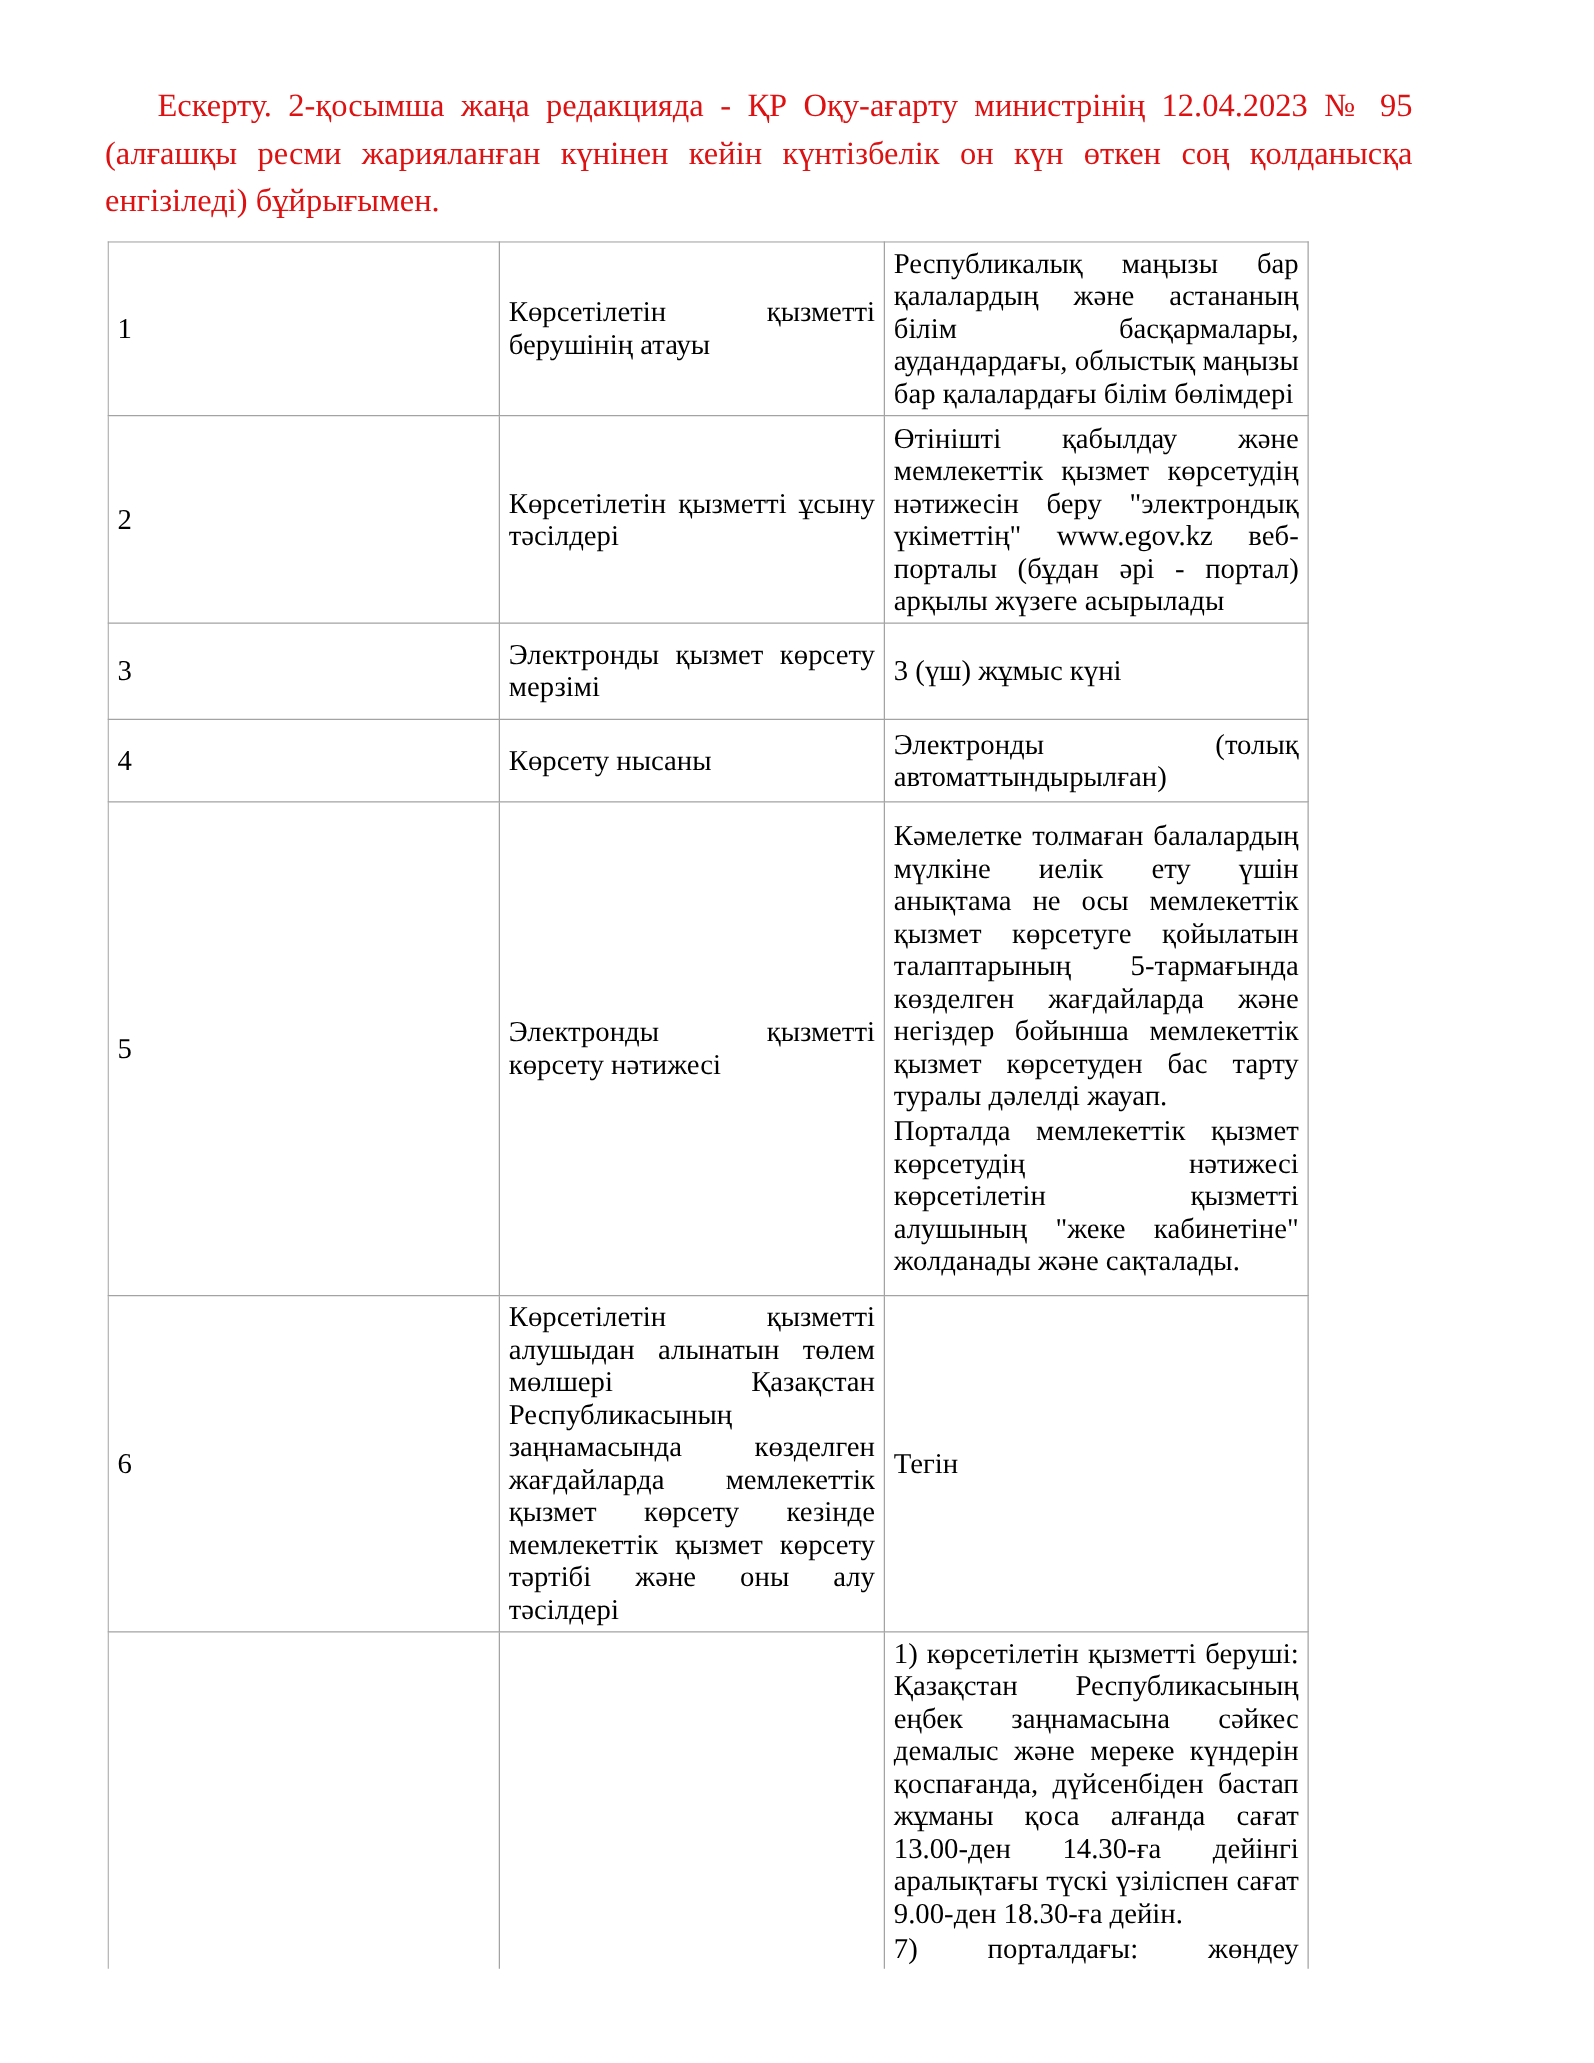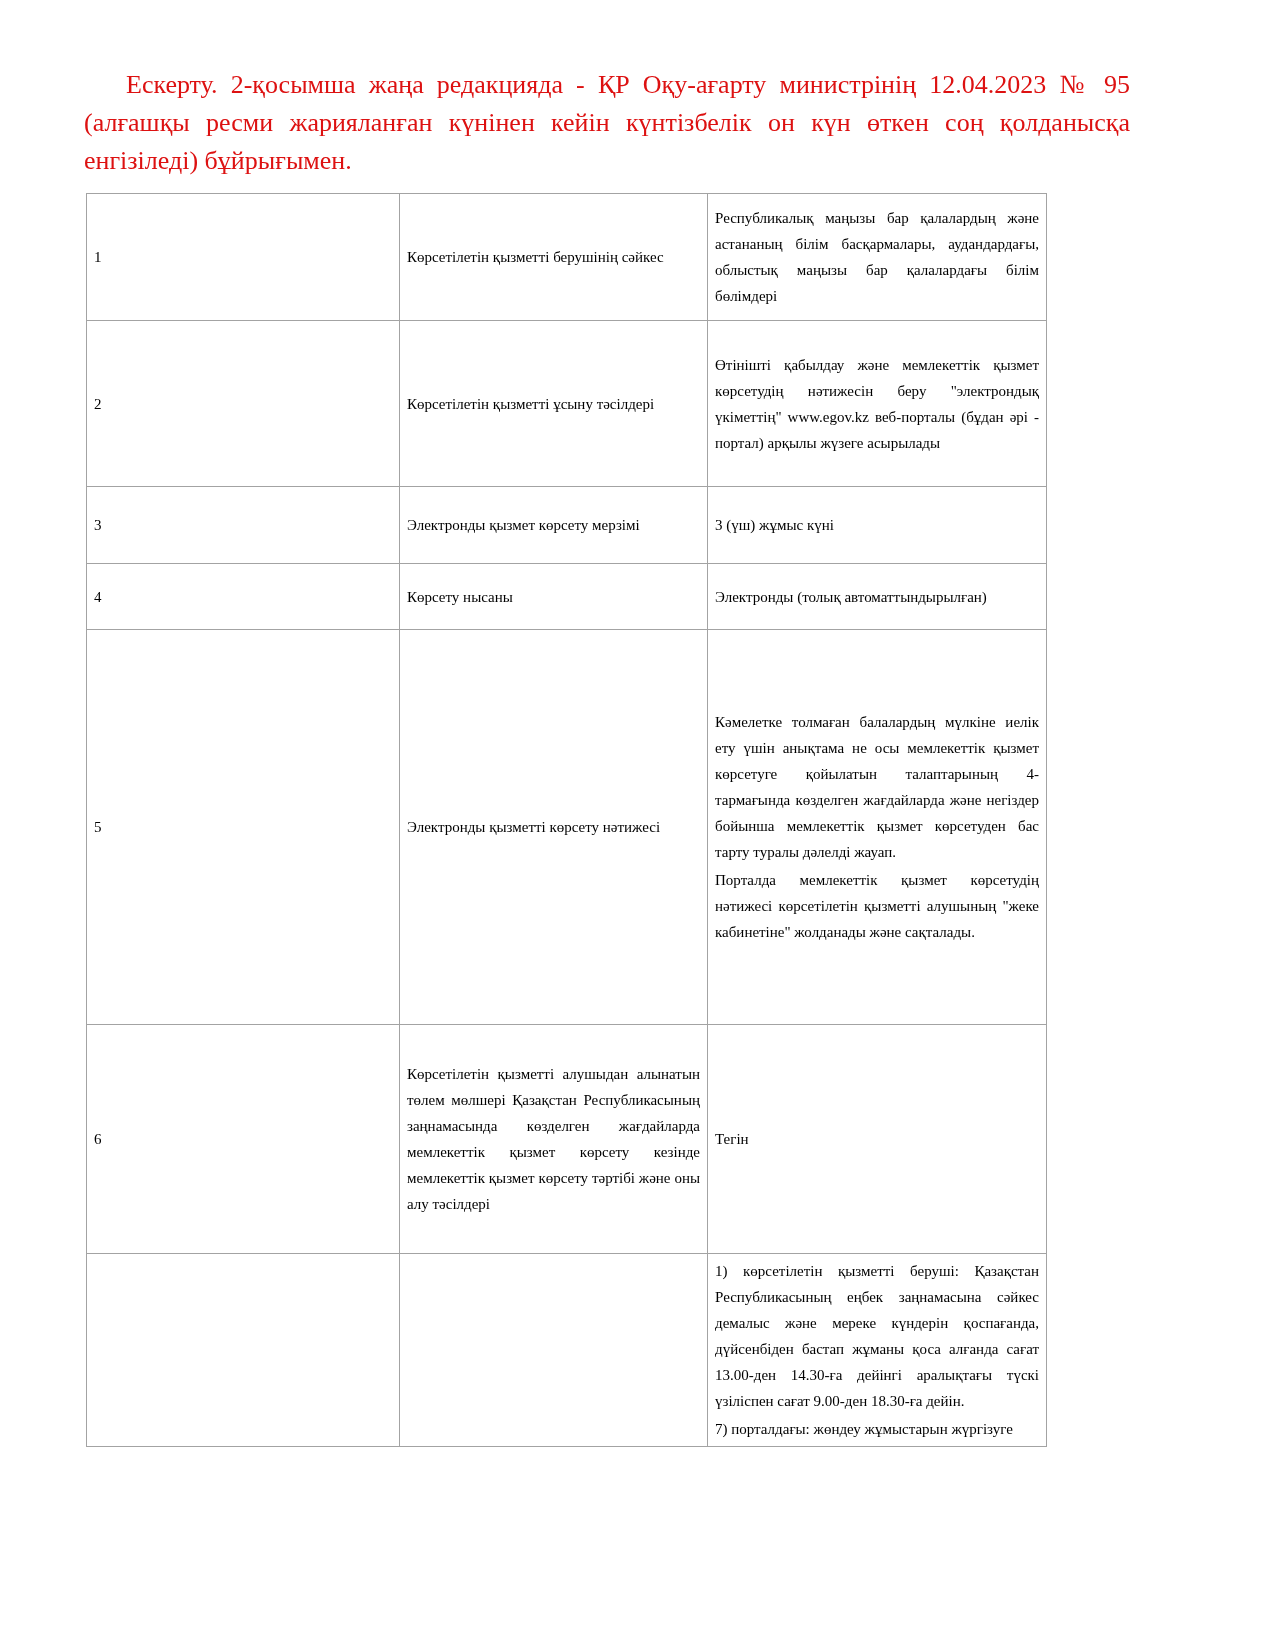--- a/index.html
+++ b/index.html
@@ -37,21 +37,21 @@
     overflow: hidden;
   }
   table.service-table {
     border-collapse: collapse;
     table-layout: fixed;
     width: 960px;
   }
   table.service-table td {
     border: 1px solid #a3a3a3;
     vertical-align: middle;
-    font-size: 15px;
+    font-size: 23px;
     line-height: 26px;
     padding: 4px 7px;
     word-wrap: break-word;
   }
   td.c-num {
     text-align: left;
   }
   td.c-label {
     text-align: justify;
   }
@@ -82,21 +82,21 @@
 <div class="table-clip">
   <table class="service-table">
     <colgroup>
       <col style="width:313px">
       <col style="width:308px">
       <col style="width:339px">
     </colgroup>
     <tbody>
         <tr>
           <td class="c-num">1</td>
-          <td class="c-label">Көрсетілетін қызметті берушінің сәйкес</td>
+          <td class="c-label">Көрсетілетін қызметті берушінің атауы</td>
           <td class="c-val">
             <p>Республикалық маңызы бар қалалардың және астананың білім басқармалары, аудандардағы, облыстық маңызы бар қалалардағы білім бөлімдері</p>
           </td>
         </tr>
         <tr>
           <td class="c-num">2</td>
           <td class="c-label">Көрсетілетін қызметті ұсыну тәсілдері</td>
           <td class="c-val">
             <p>Өтінішті қабылдау және мемлекеттік қызмет көрсетудің нәтижесін беру "электрондық үкіметтің" www.egov.kz веб-порталы (бұдан әрі - портал) арқылы жүзеге асырылады</p>
           </td>
@@ -112,21 +112,21 @@
           <td class="c-num">4</td>
           <td class="c-label">Көрсету нысаны</td>
           <td class="c-val">
             <p>Электронды (толық автоматтындырылған)</p>
           </td>
         </tr>
         <tr>
           <td class="c-num">5</td>
           <td class="c-label">Электронды қызметті көрсету нәтижесі</td>
           <td class="c-val">
-            <p>Кәмелетке толмаған балалардың мүлкіне иелік ету үшін анықтама не осы мемлекеттік қызмет көрсетуге қойылатын талаптарының 4-тармағында көзделген жағдайларда және негіздер бойынша мемлекеттік қызмет көрсетуден бас тарту туралы дәлелді жауап.</p>
+            <p>Кәмелетке толмаған балалардың мүлкіне иелік ету үшін анықтама не осы мемлекеттік қызмет көрсетуге қойылатын талаптарының 5-тармағында көзделген жағдайларда және негіздер бойынша мемлекеттік қызмет көрсетуден бас тарту туралы дәлелді жауап.</p>
             <p>Порталда мемлекеттік қызмет көрсетудің нәтижесі көрсетілетін қызметті алушының "жеке кабинетіне" жолданады және сақталады.</p>
           </td>
         </tr>
         <tr>
           <td class="c-num">6</td>
           <td class="c-label">Көрсетілетін қызметті алушыдан алынатын төлем мөлшері Қазақстан Республикасының заңнамасында көзделген жағдайларда мемлекеттік қызмет көрсету кезінде мемлекеттік қызмет көрсету тәртібі және оны алу тәсілдері</td>
           <td class="c-val">
             <p>Тегін</p>
           </td>
         </tr>

